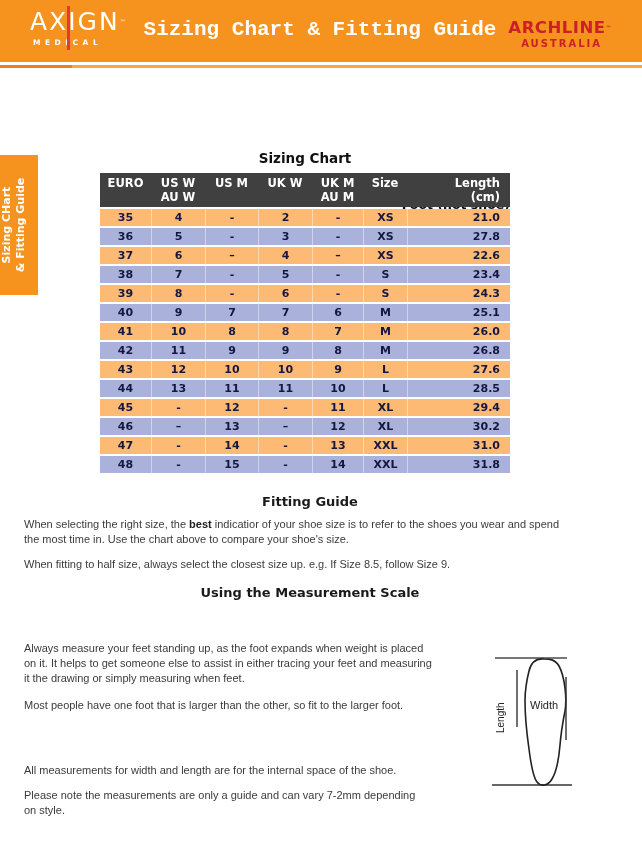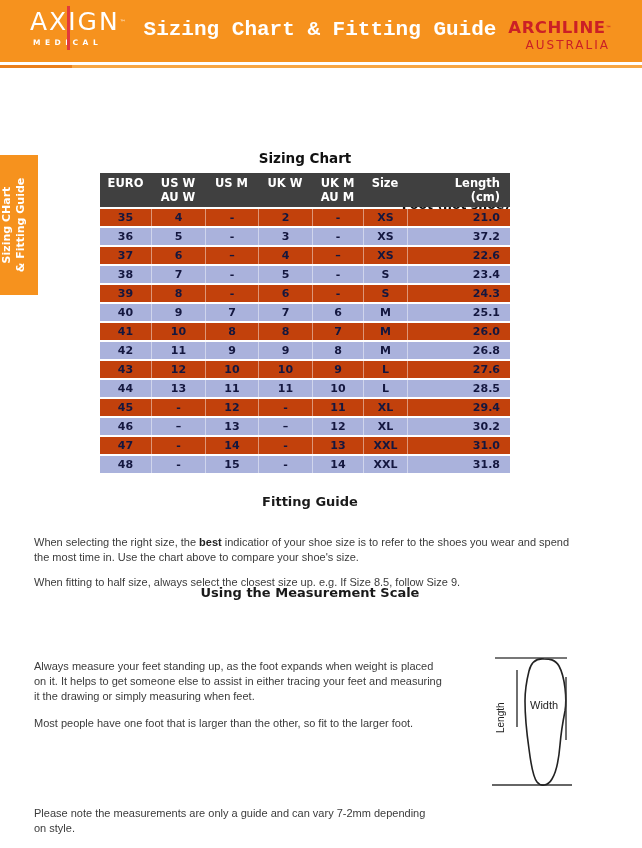--- a/index.html
+++ b/index.html
@@ -20,21 +20,21 @@
   .axign-stroke { position:absolute; left:67px; top:6px; width:3px; height:44px; background:#E23A3C; }
 
   .banner-title {
     position:absolute; left:120px; top:18px; width:400px; text-align:center;
     color:#fff; font-size:21px; font-weight:700; font-family:Liberation Mono, monospace;
   }
 
   .archline { position:absolute; right:30px; top:19px; text-align:right; color:#CB2026; font-family:"DejaVu Sans", sans-serif; }
   .archline-name { font-size:16.5px; font-weight:700; letter-spacing:0.5px; line-height:18px; }
   .archline-tm { font-size:6px; vertical-align:top; }
-  .archline-sub { font-size:12px; font-weight:400; letter-spacing:2px; margin-top:1px; margin-right:2px; }
+  .archline-sub { font-size:10px; font-weight:700; letter-spacing:2px; margin-top:1px; margin-right:10px; }
 
   
   .side-tab { position:absolute; left:0; top:155px; width:38px; height:140px; background:#F6921E; }
   .side-tab-inner {
     position:absolute; left:-51px; top:51px; width:140px; height:38px;
     transform:rotate(-90deg); text-align:center;
     color:#fff; font-weight:700; font-size:11px; line-height:14px;
     font-family:"DejaVu Sans", sans-serif;
   }
 
@@ -55,31 +55,31 @@
   table.sizing th {
     background:#404040; color:#fff; font-size:11.5px; font-weight:700;
     height:31px; vertical-align:top; padding:3px 0 0 0; line-height:14px; text-align:center;
   }
   table.sizing th span { display:block; }
   table.sizing td {
     height:17px; line-height:17px; padding:0;
     font-size:11px; font-weight:700; color:#14173F; text-align:center; vertical-align:middle;
   }
   table.sizing td + td { border-left:1px solid rgba(255,255,255,0.45); }
-  tr.teal td { background:#c2410c; }
+  tr.teal td { background:#fdba74; }
   tr.lav  td { background:#AAB2DC; }
   table.sizing .len   { text-align:right; padding-right:10px; }
   table.sizing th.len { text-align:right; padding-right:10px; }
 
   
   .h-center {
     position:absolute; left:0; width:620px; text-align:center;
     font-size:13px; font-weight:700; color:#1A1A1A; font-family:"DejaVu Sans", sans-serif;
   }
-  .para { position:absolute; left:34px; font-size:11px; color:#3B3B3B; line-height:15px;margin-top:18px; }
+  .para { position:absolute; left:24px; font-size:11px; color:#3B3B3B; line-height:15px; }
   .para b { color:#222; }
   .para div { white-space:nowrap; }
 
   
   .foot-diagram { position:absolute; left:487px; top:645px; }
 </style>
 </head>
 <body>
 
 <div class="page">
@@ -161,21 +161,21 @@
           <td>XS</td>
           <td class="len">21.0</td>
         </tr>
         <tr class="lav">
           <td>36</td>
           <td>5</td>
           <td>-</td>
           <td>3</td>
           <td>-</td>
           <td>XS</td>
-          <td class="len">37.2</td>
+          <td class="len">27.8</td>
         </tr>
         <tr class="teal">
           <td>37</td>
           <td>6</td>
           <td>–</td>
           <td>4</td>
           <td>–</td>
           <td>XS</td>
           <td class="len">22.6</td>
         </tr>
@@ -298,20 +298,23 @@
   <div class="para" style="top:641px">
     <div>Always measure your feet standing up, as the foot expands when weight is placed</div>
     <div>on it. It helps to get someone else to assist in either tracing your feet and measuring</div>
     <div>it the drawing or simply measuring when feet.</div>
   </div>
 
   <div class="para" style="top:698px">
     <div>Most people have one foot that is larger than the other, so fit to the larger foot.</div>
   </div>
 
+  <div class="para" style="top:763px">
+    <div>All measurements for width and length are for the internal space of the shoe.</div>
+  </div>
 
   <div class="para" style="top:788px">
     <div>Please note the measurements are only a guide and can vary 7-2mm depending</div>
     <div>on style.</div>
   </div>
 
   <svg class="foot-diagram" width="126" height="160" viewBox="0 0 126 160">
     <line x1="8" y1="13" x2="80" y2="13" stroke="#777" stroke-width="2"></line>
     <line x1="5" y1="140" x2="85" y2="140" stroke="#333" stroke-width="1.5"></line>
     <path d="M57,14 C48,13 44,18 42,26 C40,34 38,44 38,56 C38,72 40,90 42,104 C44,120 46,132 50,137 C54,142 61,141 65,134 C70,126 72,112 73,100 C74,88 76,76 78,66 C80,54 78,32 72,21 C68,14 62,14 57,14 Z" fill="none" stroke="#222" stroke-width="1.6"></path>

